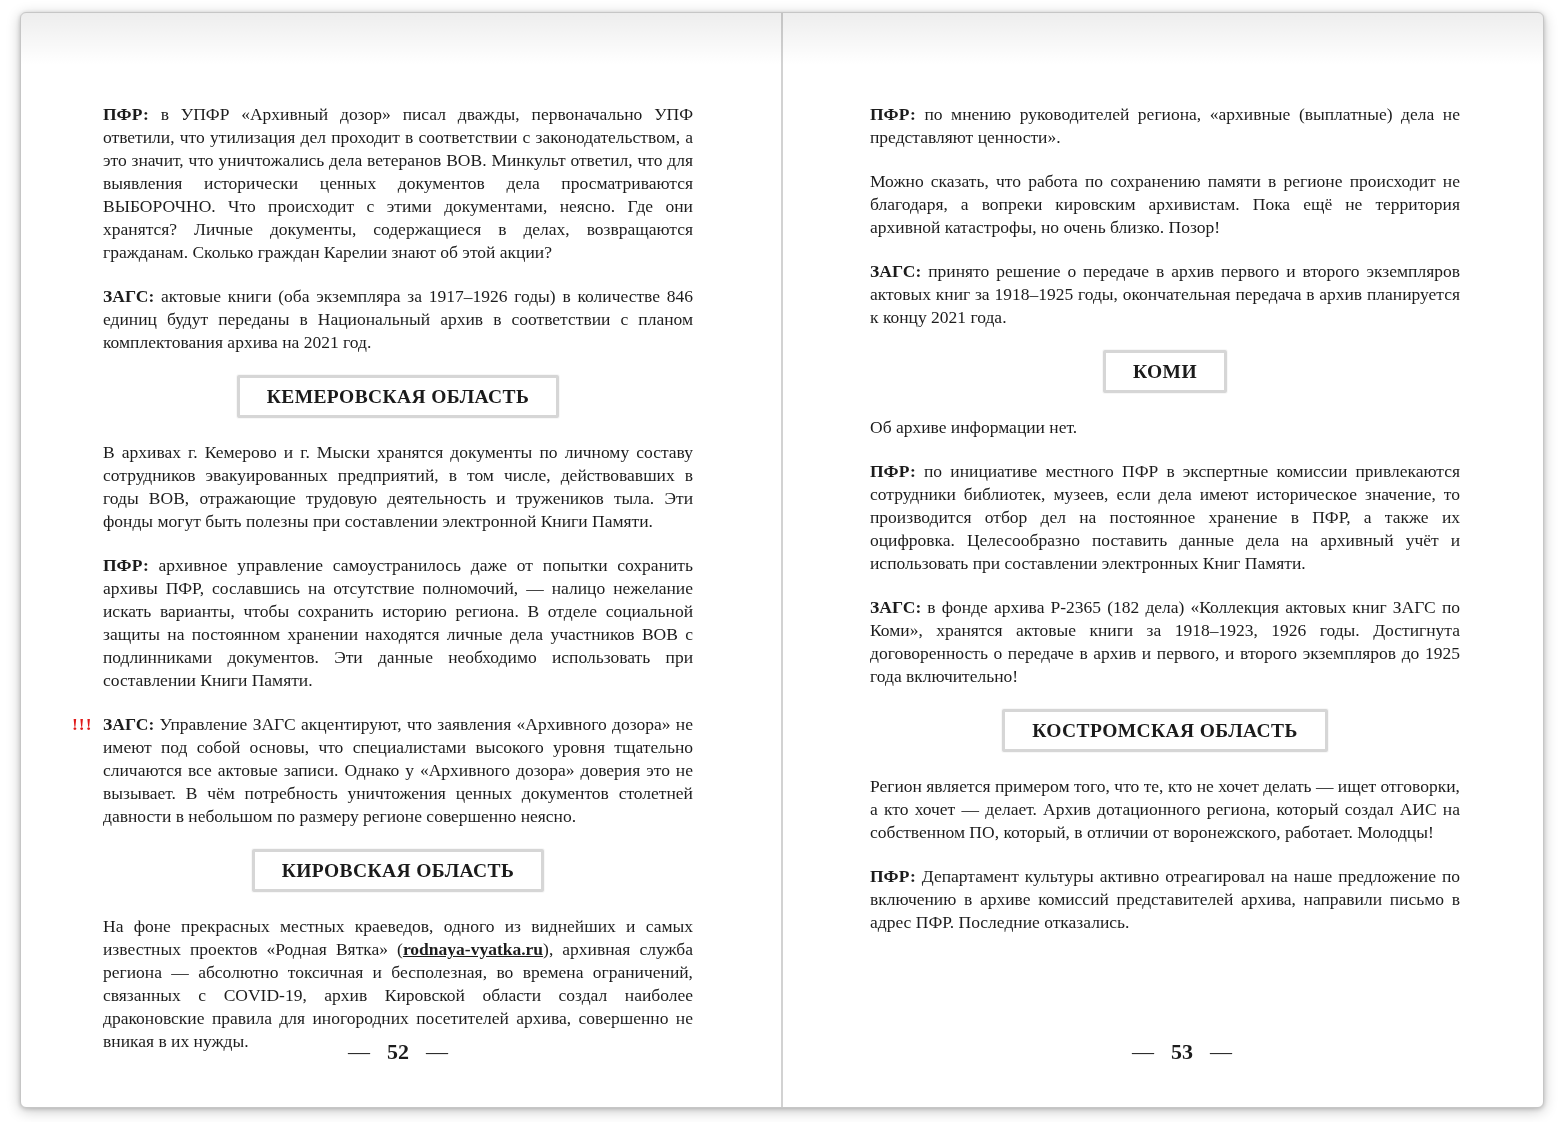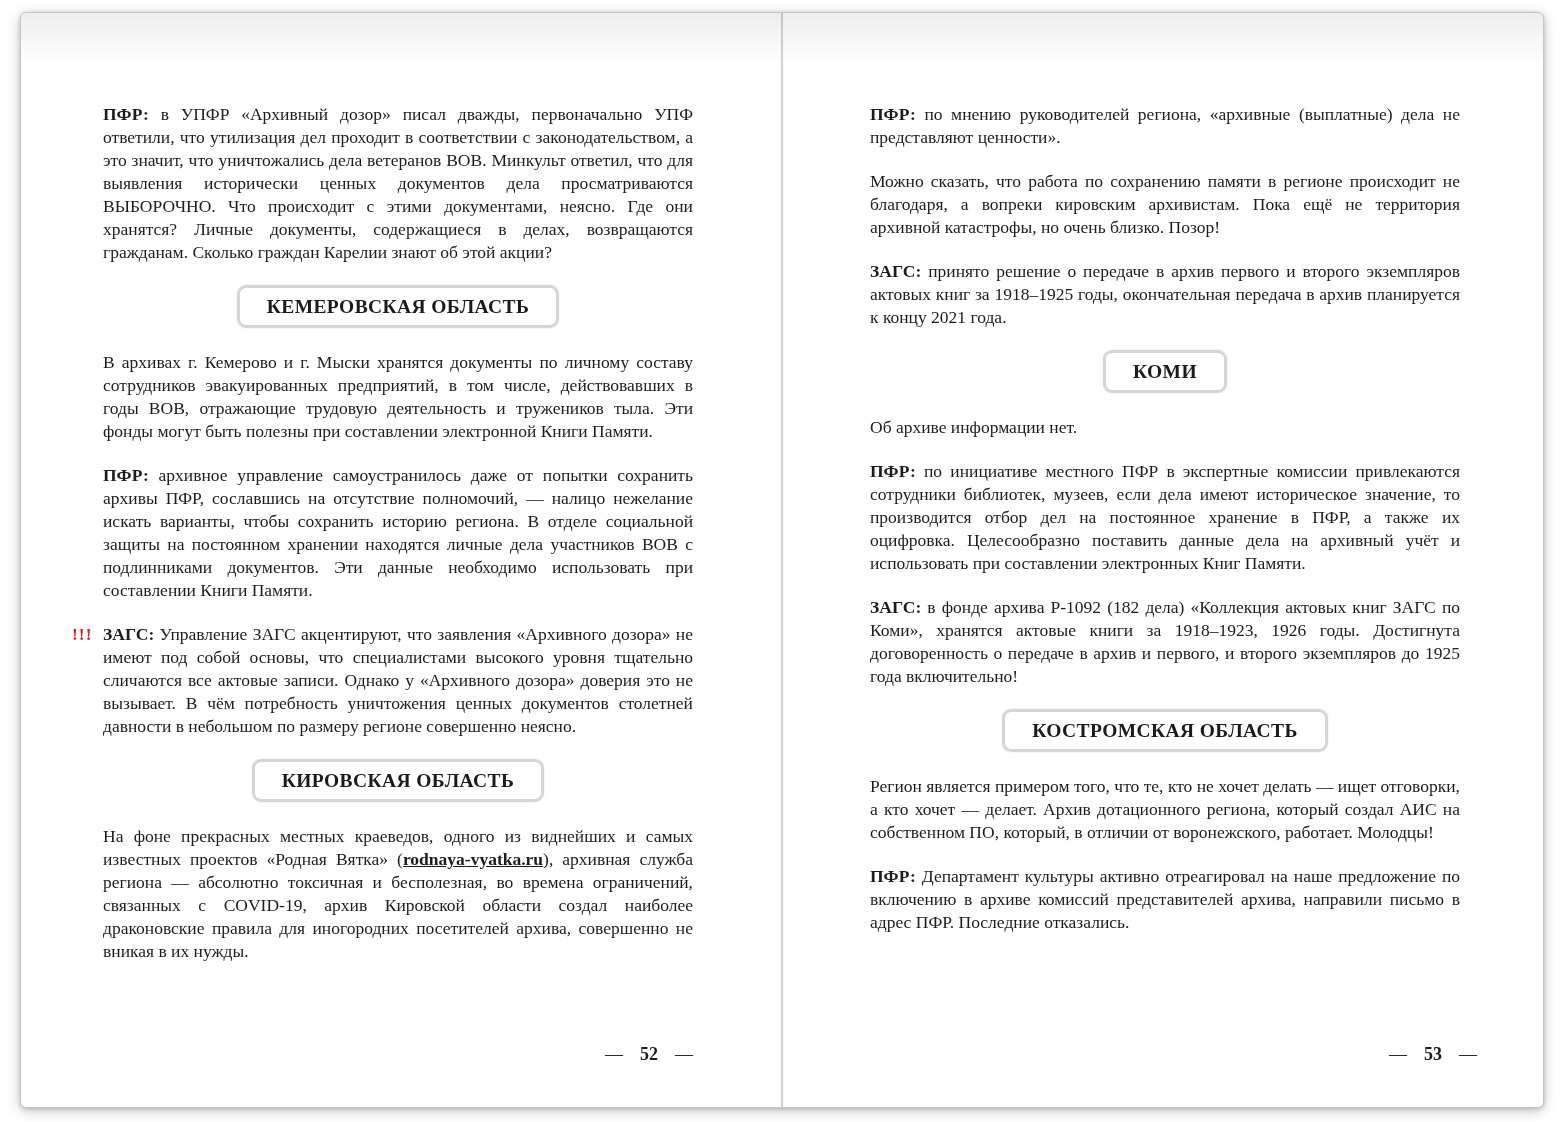--- a/index.html
+++ b/index.html
@@ -79,73 +79,74 @@
     font-weight: 700;
     letter-spacing: 1px;
   }
   .heading-row {
     text-align: center;
     margin: 12px 0 23px 0;
   }
   .badge {
     display: inline-block;
     border: 3px solid #d6d6d6;
-    border-radius: 9px;
+    border-radius: 2px;
     padding: 8px 27px 7px 27px;
     font-weight: 700;
     font-size: 19.5px;
     letter-spacing: 0.4px;
     color: #1b1b1b;
     background: #ffffff;
     box-shadow: 0 0 0 1px rgba(0,0,0,0.03);
   }
   .footer {
     position: absolute;
     bottom: 42px;
-    font-size: 18px;
+    font-size: 22px;
     color: #1c1c1c;
-    text-align: right;
+    text-align: center;
     width: 590px;
   }
   .page-left .footer { left: 82px; }
   .page-right .footer { left: 93px; }
   .footer .num { font-weight: 700; margin: 0 17px; }
   .footer .dash { font-weight: 400; }
 </style>
 </head>
 <body>
 
 <div class="spread">
   <div class="divider"></div>
   <div class="pages">
 
     <div class="page page-left">
       <div class="content">
           <p class="para"><span class="seg lead">ПФР:</span><span class="seg"> в УПФР «Архивный дозор» писал дважды, первоначально УПФ ответили, что утилизация дел проходит в соответствии с законодательством, а это значит, что уничтожались дела ветеранов ВОВ. Минкульт ответил, что для выявления исторически ценных документов дела просматриваются ВЫБОРОЧНО. Что происходит с этими документами, неясно. Где они хранятся? Личные документы, содержащиеся в делах, возвращаются гражданам. Сколько граждан Карелии знают об этой акции?</span></p>
+          <p class="para"><span class="seg lead">ЗАГС:</span><span class="seg"> актовые книги (оба экземпляра за 1917–1926 годы) в количестве 846 единиц будут переданы в Национальный архив в соответствии с планом комплектования архива на 2021 год.</span></p>
           <div class="heading-row"><span class="badge">КЕМЕРОВСКАЯ ОБЛАСТЬ</span></div>
           <p class="para"><span class="seg">В архивах г. Кемерово и г. Мыски хранятся документы по личному составу сотрудников эвакуированных предприятий, в том числе, действовавших в годы ВОВ, отражающие трудовую деятельность и тружеников тыла. Эти фонды могут быть полезны при составлении электронной Книги Памяти.</span></p>
           <p class="para"><span class="seg lead">ПФР:</span><span class="seg"> архивное управление самоустранилось даже от попытки сохранить архивы ПФР, сославшись на отсутствие полномочий, — налицо нежелание искать варианты, чтобы сохранить историю региона. В отделе социальной защиты на постоянном хранении находятся личные дела участников ВОВ с подлинниками документов. Эти данные необходимо использовать при составлении Книги Памяти.</span></p>
           <p class="para"><span class="marker">!!!</span><span class="seg lead">ЗАГС:</span><span class="seg"> Управление ЗАГС акцентируют, что заявления «Архивного дозора» не имеют под собой основы, что специалистами высокого уровня тщательно сличаются все актовые записи. Однако у «Архивного дозора» доверия это не вызывает. В чём потребность уничтожения ценных документов столетней давности в небольшом по размеру регионе совершенно неясно.</span></p>
           <div class="heading-row"><span class="badge">КИРОВСКАЯ ОБЛАСТЬ</span></div>
           <p class="para"><span class="seg">На фоне прекрасных местных краеведов, одного из виднейших и самых известных проектов «Родная Вятка» (</span><span class="seg link">rodnaya-vyatka.ru</span><span class="seg">), архивная служба региона — абсолютно токсичная и бесполезная, во времена ограничений, связанных с COVID-19, архив Кировской области создал наиболее драконовские правила для иногородних посетителей архива, совершенно не вникая в их нужды.</span></p>
         </div>
       <div class="footer">
         <span class="dash">—</span><span class="num">52</span><span class="dash">—</span>
       </div>
     </div>
 
     <div class="page page-right">
       <div class="content">
           <p class="para"><span class="seg lead">ПФР:</span><span class="seg"> по мнению руководителей региона, «архивные (выплатные) дела не представляют ценности».</span></p>
           <p class="para"><span class="seg">Можно сказать, что работа по сохранению памяти в регионе происходит не благодаря, а вопреки кировским архивистам. Пока ещё не территория архивной катастрофы, но очень близко. Позор!</span></p>
           <p class="para"><span class="seg lead">ЗАГС:</span><span class="seg"> принято решение о передаче в архив первого и второго экземпляров актовых книг за 1918–1925 годы, окончательная передача в архив планируется к концу 2021 года.</span></p>
           <div class="heading-row"><span class="badge">КОМИ</span></div>
           <p class="para"><span class="seg">Об архиве информации нет.</span></p>
           <p class="para"><span class="seg lead">ПФР:</span><span class="seg"> по инициативе местного ПФР в экспертные комиссии привлекаются сотрудники библиотек, музеев, если дела имеют историческое значение, то производится отбор дел на постоянное хранение в ПФР, а также их оцифровка. Целесообразно поставить данные дела на архивный учёт и использовать при составлении электронных Книг Памяти.</span></p>
-          <p class="para"><span class="seg lead">ЗАГС:</span><span class="seg"> в фонде архива Р-1092 (182 дела) «Коллекция актовых книг ЗАГС по Коми», хранятся актовые книги за 1918–1923, 1926 годы. Достигнута договоренность о передаче в архив и первого, и второго экземпляров до 1925 года включительно!</span></p>
+          <p class="para"><span class="seg lead">ЗАГС:</span><span class="seg"> в фонде архива Р-2365 (182 дела) «Коллекция актовых книг ЗАГС по Коми», хранятся актовые книги за 1918–1923, 1926 годы. Достигнута договоренность о передаче в архив и первого, и второго экземпляров до 1925 года включительно!</span></p>
           <div class="heading-row"><span class="badge">КОСТРОМСКАЯ ОБЛАСТЬ</span></div>
           <p class="para"><span class="seg">Регион является примером того, что те, кто не хочет делать — ищет отговорки, а кто хочет — делает. Архив дотационного региона, который создал АИС на собственном ПО, который, в отличии от воронежского, работает. Молодцы!</span></p>
           <p class="para"><span class="seg lead">ПФР:</span><span class="seg"> Департамент культуры активно отреагировал на наше предложение по включению в архиве комиссий представителей архива, направили письмо в адрес ПФР. Последние отказались.</span></p>
         </div>
       <div class="footer">
         <span class="dash">—</span><span class="num">53</span><span class="dash">—</span>
       </div>
     </div>
 
   </div>

